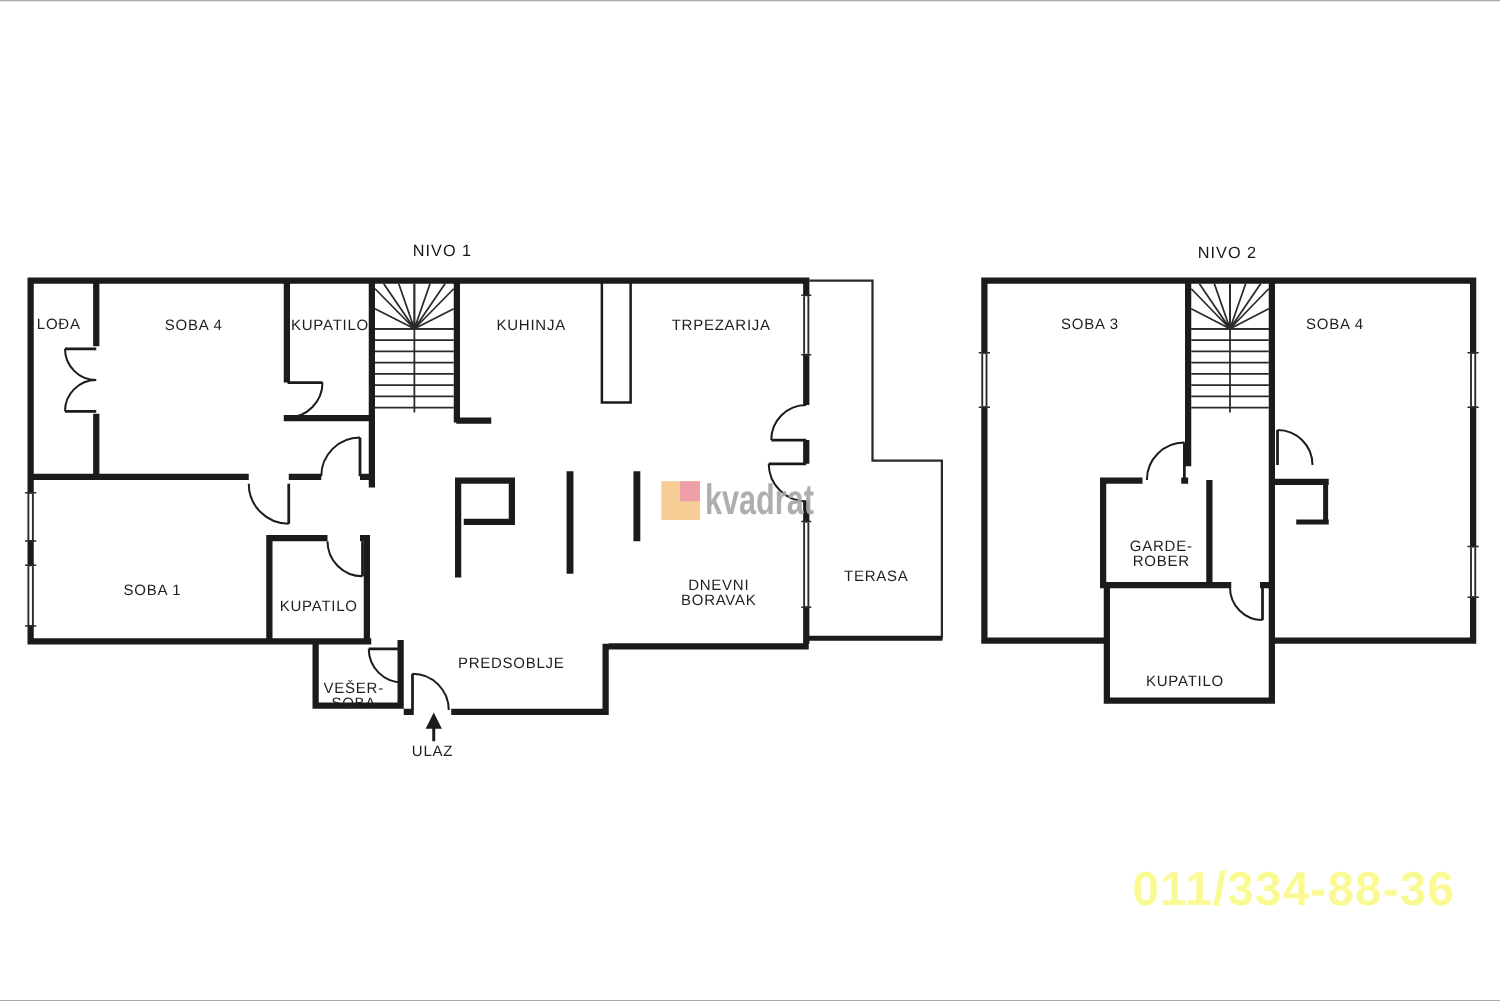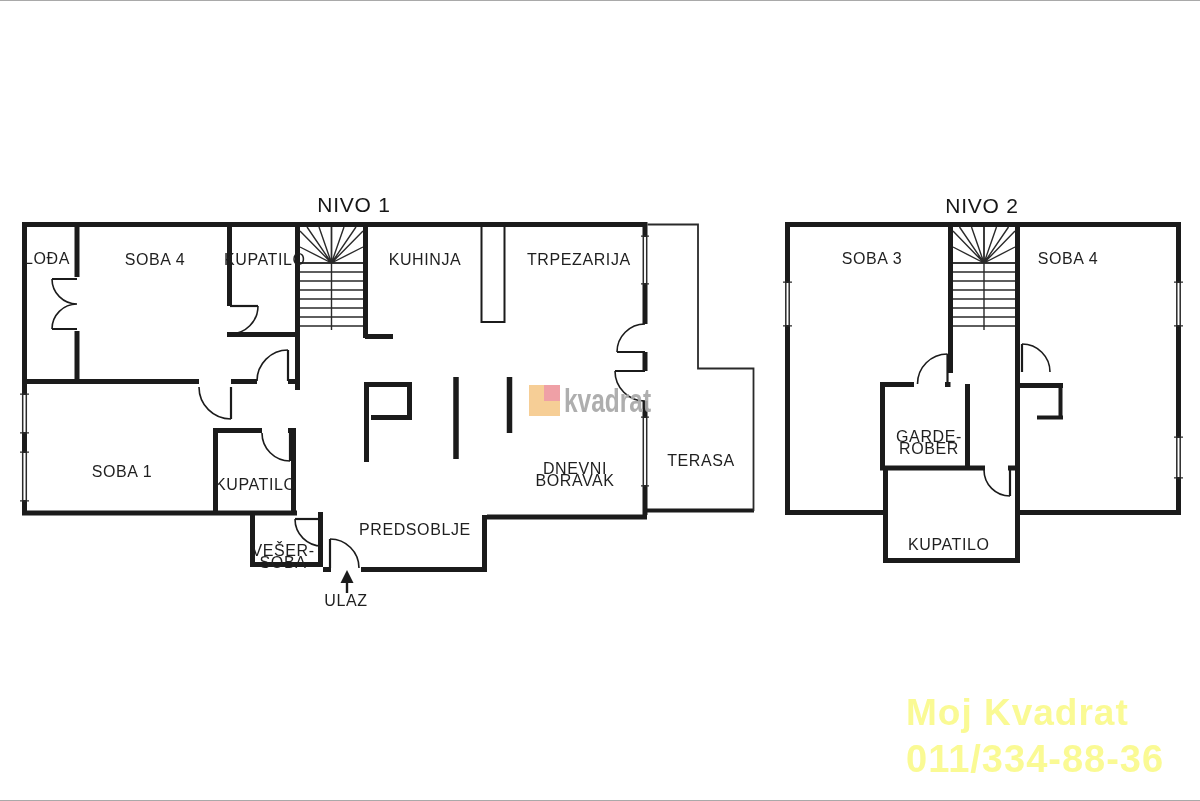--- a/index.html
+++ b/index.html
@@ -1,22 +1,22 @@
 <!DOCTYPE html>
 <html><head>
 <meta charset="utf-8">
 <style>
   html,body{margin:0;padding:0;background:#ffffff;}
   .canvas{position:relative;width:1200px;height:801px;background:#ffffff;overflow:hidden;
           font-family:"Liberation Sans", sans-serif;}
   .plan-svg{position:absolute;left:0;top:0;}
-  .lbl{position:absolute;font-size:16px;letter-spacing:0.6px;color:#1f1f1f;
+  .lbl{position:absolute;font-size:12px;letter-spacing:0.6px;color:#1f1f1f;
        text-align:center;white-space:nowrap;line-height:12px;}
   .lbl2{line-height:11.5px;}
-  .title{position:absolute;font-size:21px;letter-spacing:0.8px;color:#161616;
+  .title{position:absolute;font-size:13px;letter-spacing:0.8px;color:#161616;
          text-align:center;white-space:nowrap;}
   .wm{position:absolute;left:529px;top:385px;width:31px;height:31px;}
   .wm-sq{position:absolute;left:0;top:0;width:31px;height:31px;}
   .wm-accent{position:absolute;right:0;top:0;width:16px;height:16px;}
   .wm-text{position:absolute;left:564px;top:381px;font-size:34px;font-weight:bold;
            letter-spacing:0px;transform:scaleX(0.72);transform-origin:left center;
            opacity:0.92;}
   .footer{position:absolute;left:906px;top:689px;font-weight:bold;line-height:47px;
           white-space:nowrap;}
   .footer .l1{font-size:37px;letter-spacing:1px;}
@@ -181,17 +181,16 @@
   </div>
   <div class="lbl" style="left:908px;top:539px;width:80px;">KUPATILO</div>
 
   <div class="wm">
     <div class="wm-sq" style="background-color: rgb(246, 206, 150);"></div>
     <div class="wm-accent" style="background-color: rgb(239, 160, 166);"></div>
   </div>
   <div class="wm-text" style="color: rgb(168, 168, 168);">kvadrat</div>
 
   <div class="footer" style="color: rgb(250, 250, 148);">
-    <div class="l1">Moj Kvadrat</div>
     <div class="l2">011/334-88-36</div>
   </div>
 
 </div>
 
 </body></html>

